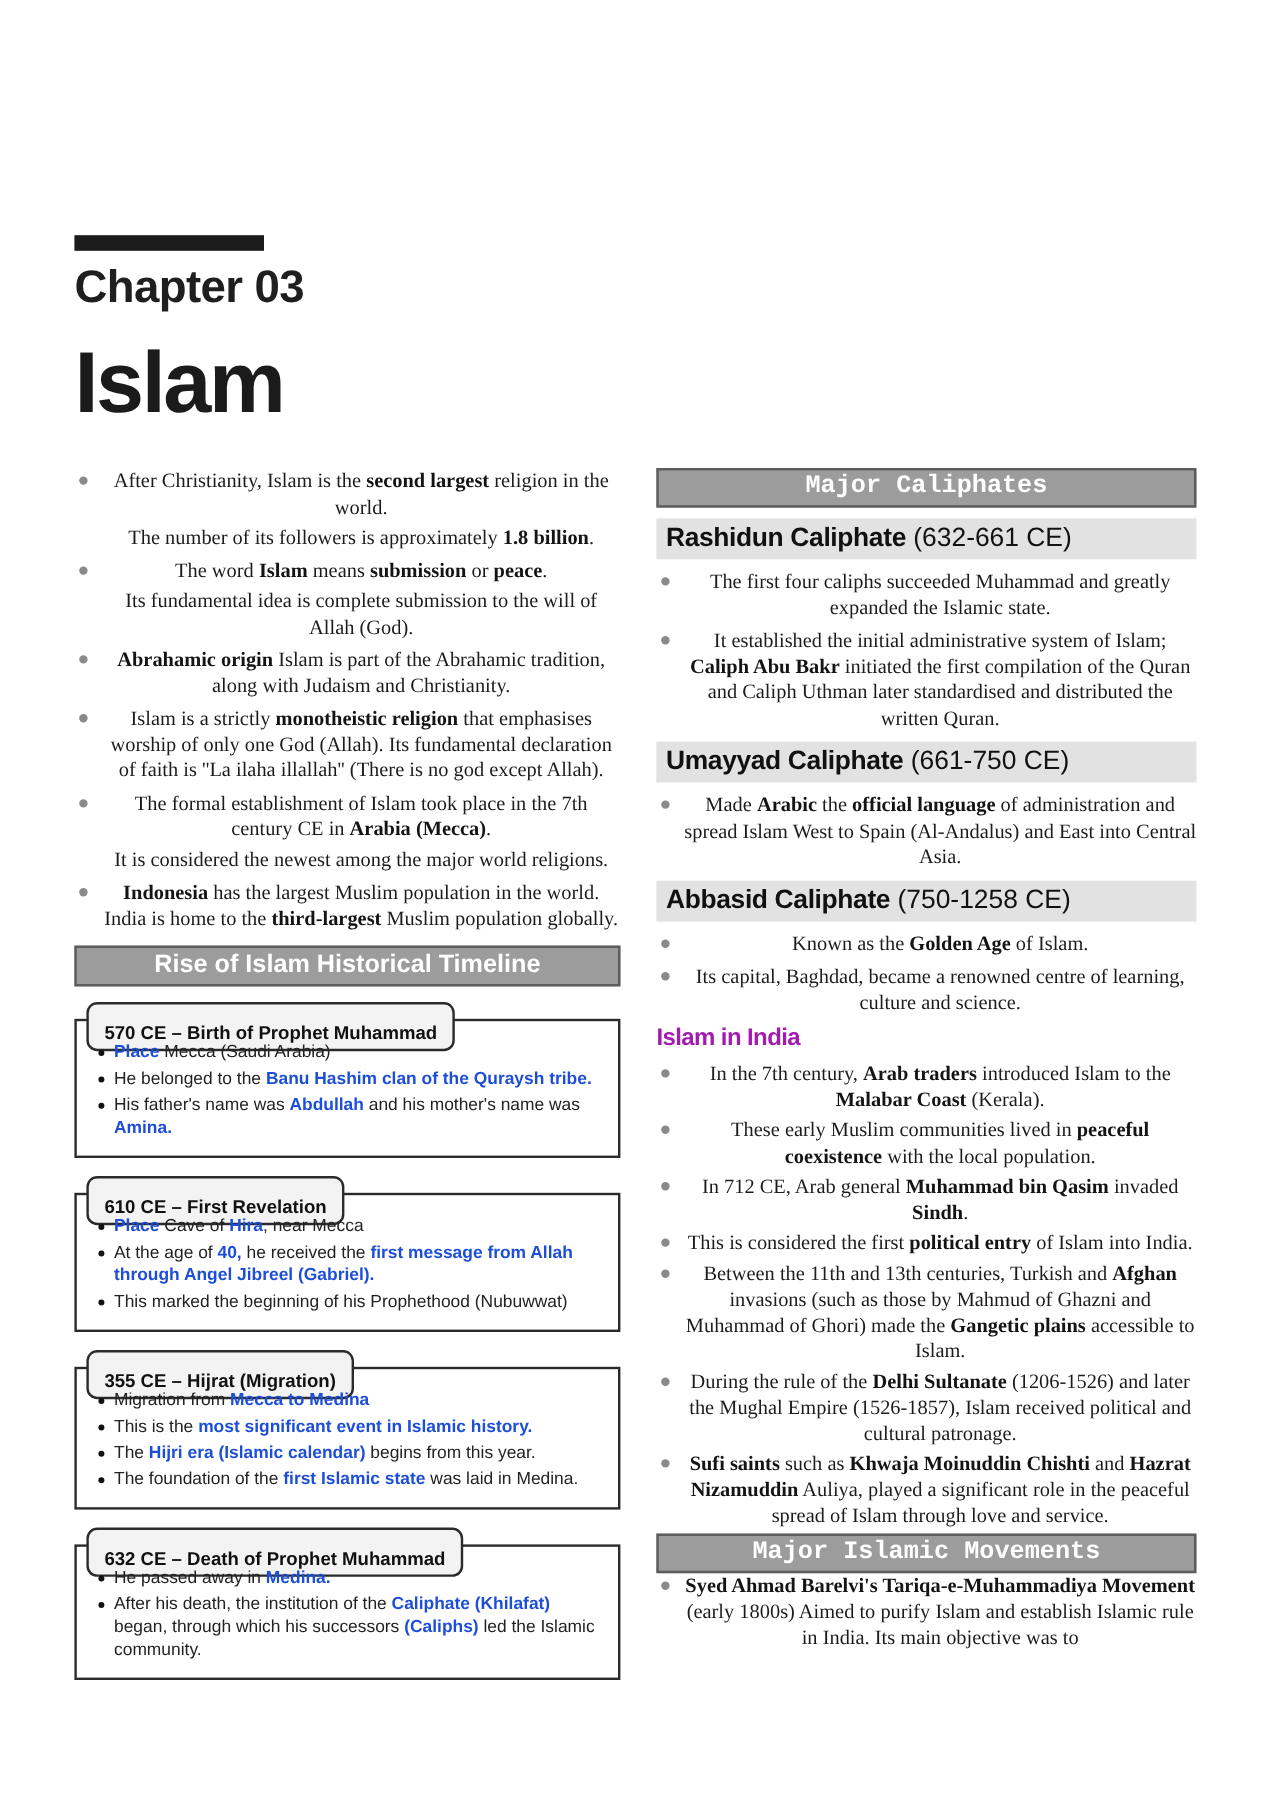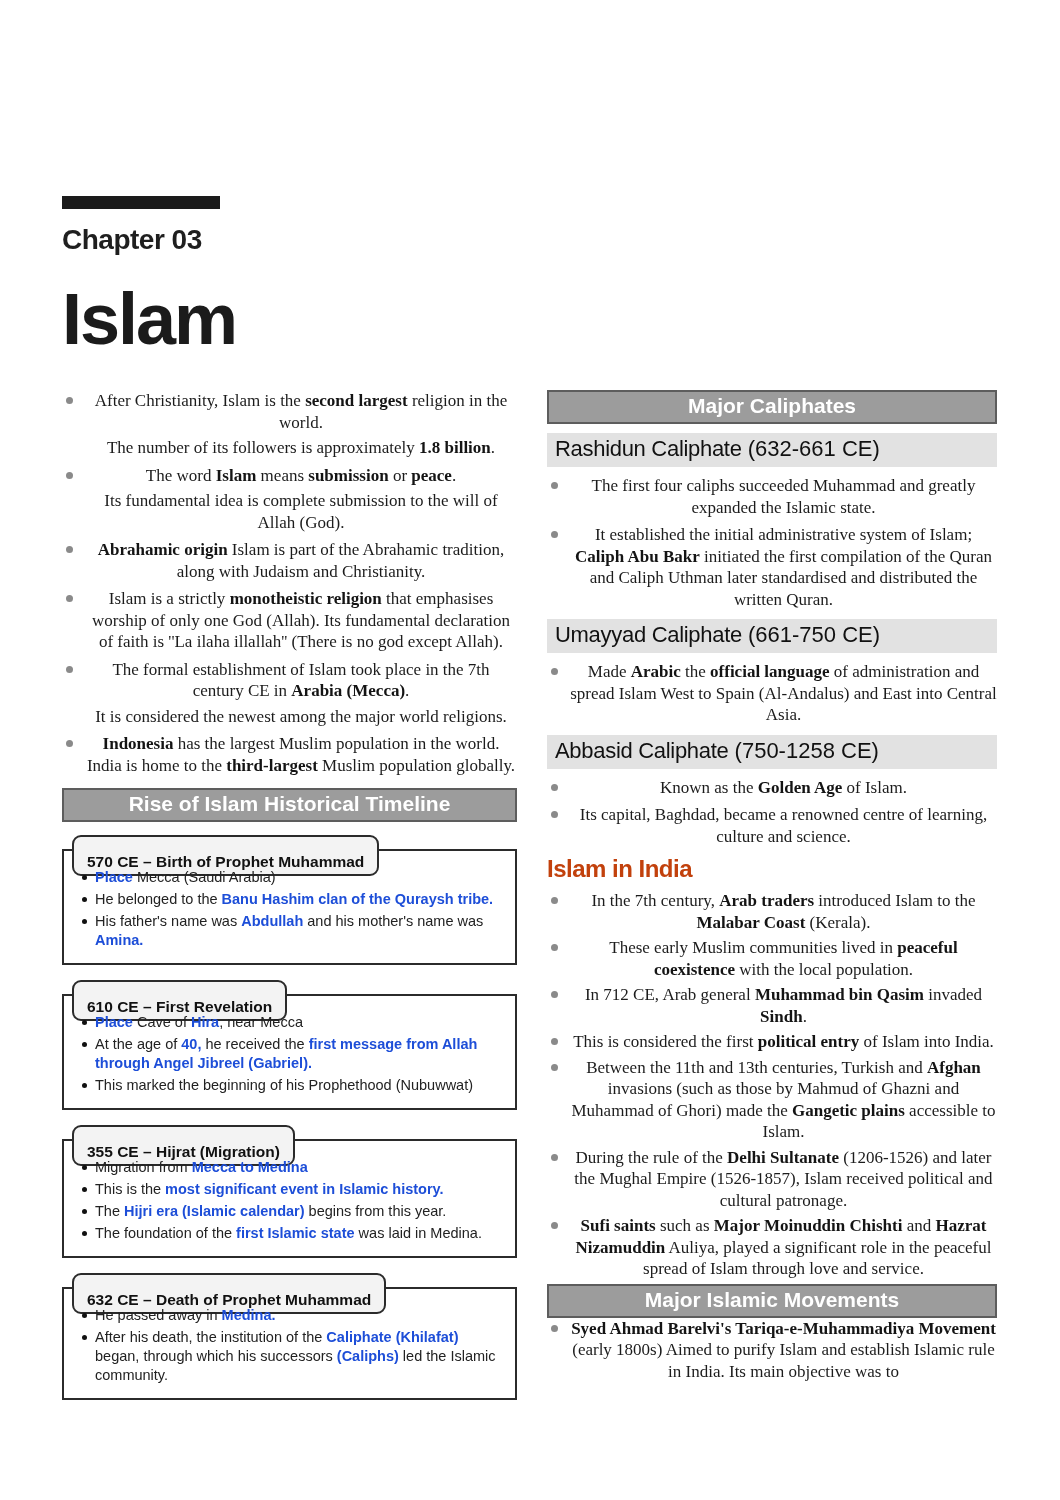--- a/index.html
+++ b/index.html
@@ -7,21 +7,21 @@
     width:1060px;height:1500px;box-sizing:border-box;position:relative;
     background:#fff;color:var(--ink,#1c1c1c);
     padding:196px 63px 0 62px;
     font-family:"Liberation Serif",serif;
     overflow:hidden;
   }
   
   .rule{width:158px;height:13px;background:#1b1b1b;}
   .chapter{
     font-family:"Liberation Sans",sans-serif;font-weight:700;
-    font-size:28px;line-height:46px;letter-spacing:-0.5px;color:#1f1f1f;margin-top:8px;
+    font-size:38px;line-height:46px;letter-spacing:-0.5px;color:#1f1f1f;margin-top:8px;
   }
   .title{
     font-family:"Liberation Sans",sans-serif;font-weight:800;
     font-size:72px;line-height:76px;letter-spacing:-2px;color:#1b1b1b;margin:18px 0 0;
   }
   
   .cols{display:flex;gap:30px;margin-top:33px;align-items:flex-start;}
   .col-l{width:455px;flex:none;}
   .col-r{width:450px;flex:none;}
   
@@ -38,32 +38,32 @@
   .sub{margin-top:4px;}
   .tightlist .bi{margin-bottom:4px;}
   
   .bar{
     background:var(--bar-bg,#9c9c9c);border:2px solid var(--bar-border,#5d5d5d);
     color:var(--bar-text,#ffffff);
     font-family:"Liberation Sans",sans-serif;font-weight:700;font-size:21px;
     text-align:center;padding:2px 0 4px;
   }
   .bar.mt{margin-top:12px;text-align:center;}
-  .bar.mb{margin-bottom:0;}
+  .bar.mb{margin-bottom:0;font-family:Liberation Mono, monospace;}
   
   .subhead{
     background:var(--subhead-bg,#e2e2e2);
     font-family:"Liberation Sans",sans-serif;font-size:22px;line-height:26px;
     color:#111;padding:3px 8px 5px;margin:9px 0 8px;
   }
-  .subhead b{font-weight:400;letter-spacing:-0.3px;}
+  .subhead b{font-weight:700;letter-spacing:-0.3px;}
   
   .h2{
-    font-family:"Liberation Sans",sans-serif;font-weight:700;font-size:24px;
-    letter-spacing:-0.5px;color:#c2410c;margin:8px 0 7px;
+    font-family:"Liberation Sans",sans-serif;font-weight:700;font-size:20px;
+    letter-spacing:-0.5px;color:#a21caf;margin:8px 0 7px;
   }
   
   .tbox{
     position:relative;border:2px solid var(--box-border,#2b2b2b);
     margin-top:29px;padding:17px 10px 10px 13px;background:#fff;
   }
   .tbox:first-of-type{margin-top:27px;}
   .tab{
     position:absolute;top:-16px;left:8px;background:#f3f3f3;
     border:2px solid var(--box-border,#2b2b2b);border-radius:9px;
@@ -202,21 +202,21 @@
         <li class="bi">
           <div class="rt"><span>This is considered the first </span><b>political entry</b><span> of Islam into India.</span></div>
         </li>
         <li class="bi">
           <div class="rt"><span>Between the 11th and 13th centuries, Turkish and </span><b>Afghan</b><span> invasions (such as those by Mahmud of Ghazni and Muhammad of Ghori) made the </span><b>Gangetic plains</b><span> accessible to Islam.</span></div>
         </li>
         <li class="bi">
           <div class="rt"><span>During the rule of the </span><b>Delhi Sultanate</b><span> (1206-1526) and later the Mughal Empire (1526-1857), Islam received political and cultural patronage.</span></div>
         </li>
         <li class="bi">
-          <div class="rt"><b>Sufi saints</b><span> such as </span><b>Major Moinuddin Chishti</b><span> and </span><b>Hazrat Nizamuddin</b><span> Auliya, played a significant role in the peaceful spread of Islam through love and service.</span></div>
+          <div class="rt"><b>Sufi saints</b><span> such as </span><b>Khwaja Moinuddin Chishti</b><span> and </span><b>Hazrat Nizamuddin</b><span> Auliya, played a significant role in the peaceful spread of Islam through love and service.</span></div>
         </li>
       </ul>
 
       <div class="bar mb">Major Islamic Movements</div>
       <ul class="blist">
         <li class="bi">
           <div class="rt"><b>Syed Ahmad Barelvi's Tariqa-e-Muhammadiya Movement</b><span> (early 1800s) Aimed to purify Islam and establish Islamic rule in India. Its main objective was to</span></div>
         </li>
       </ul>
     </div>

